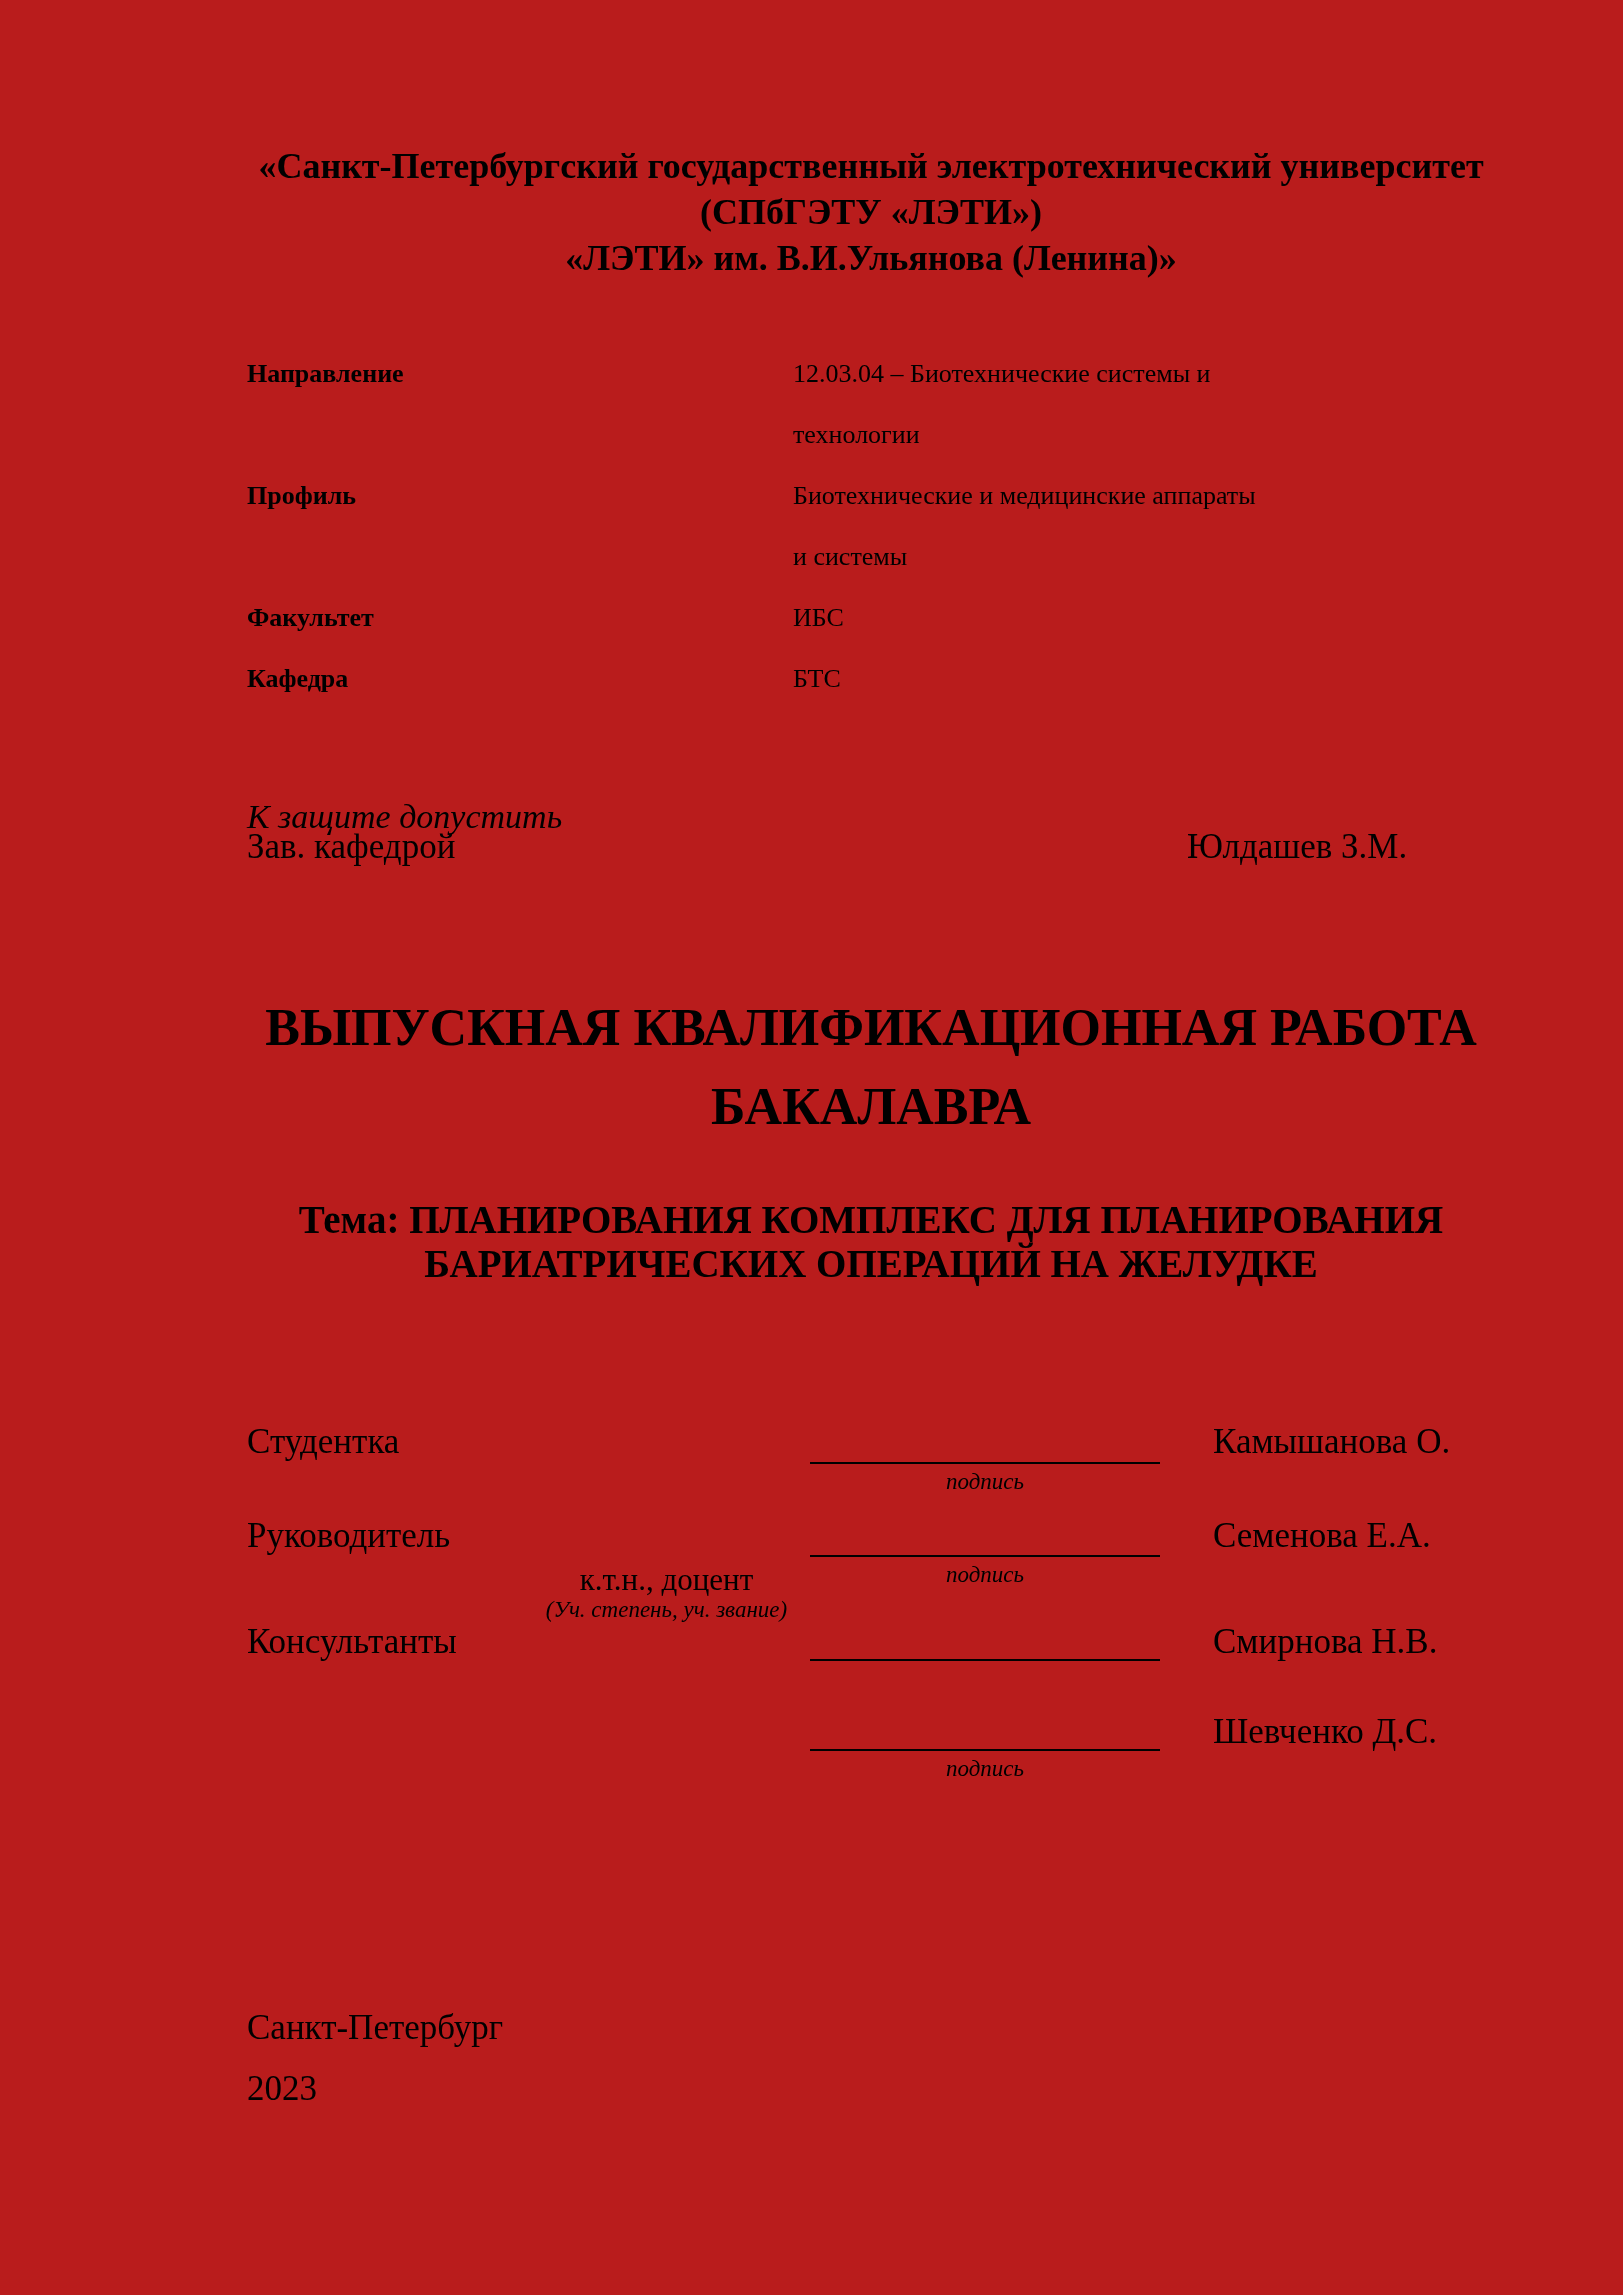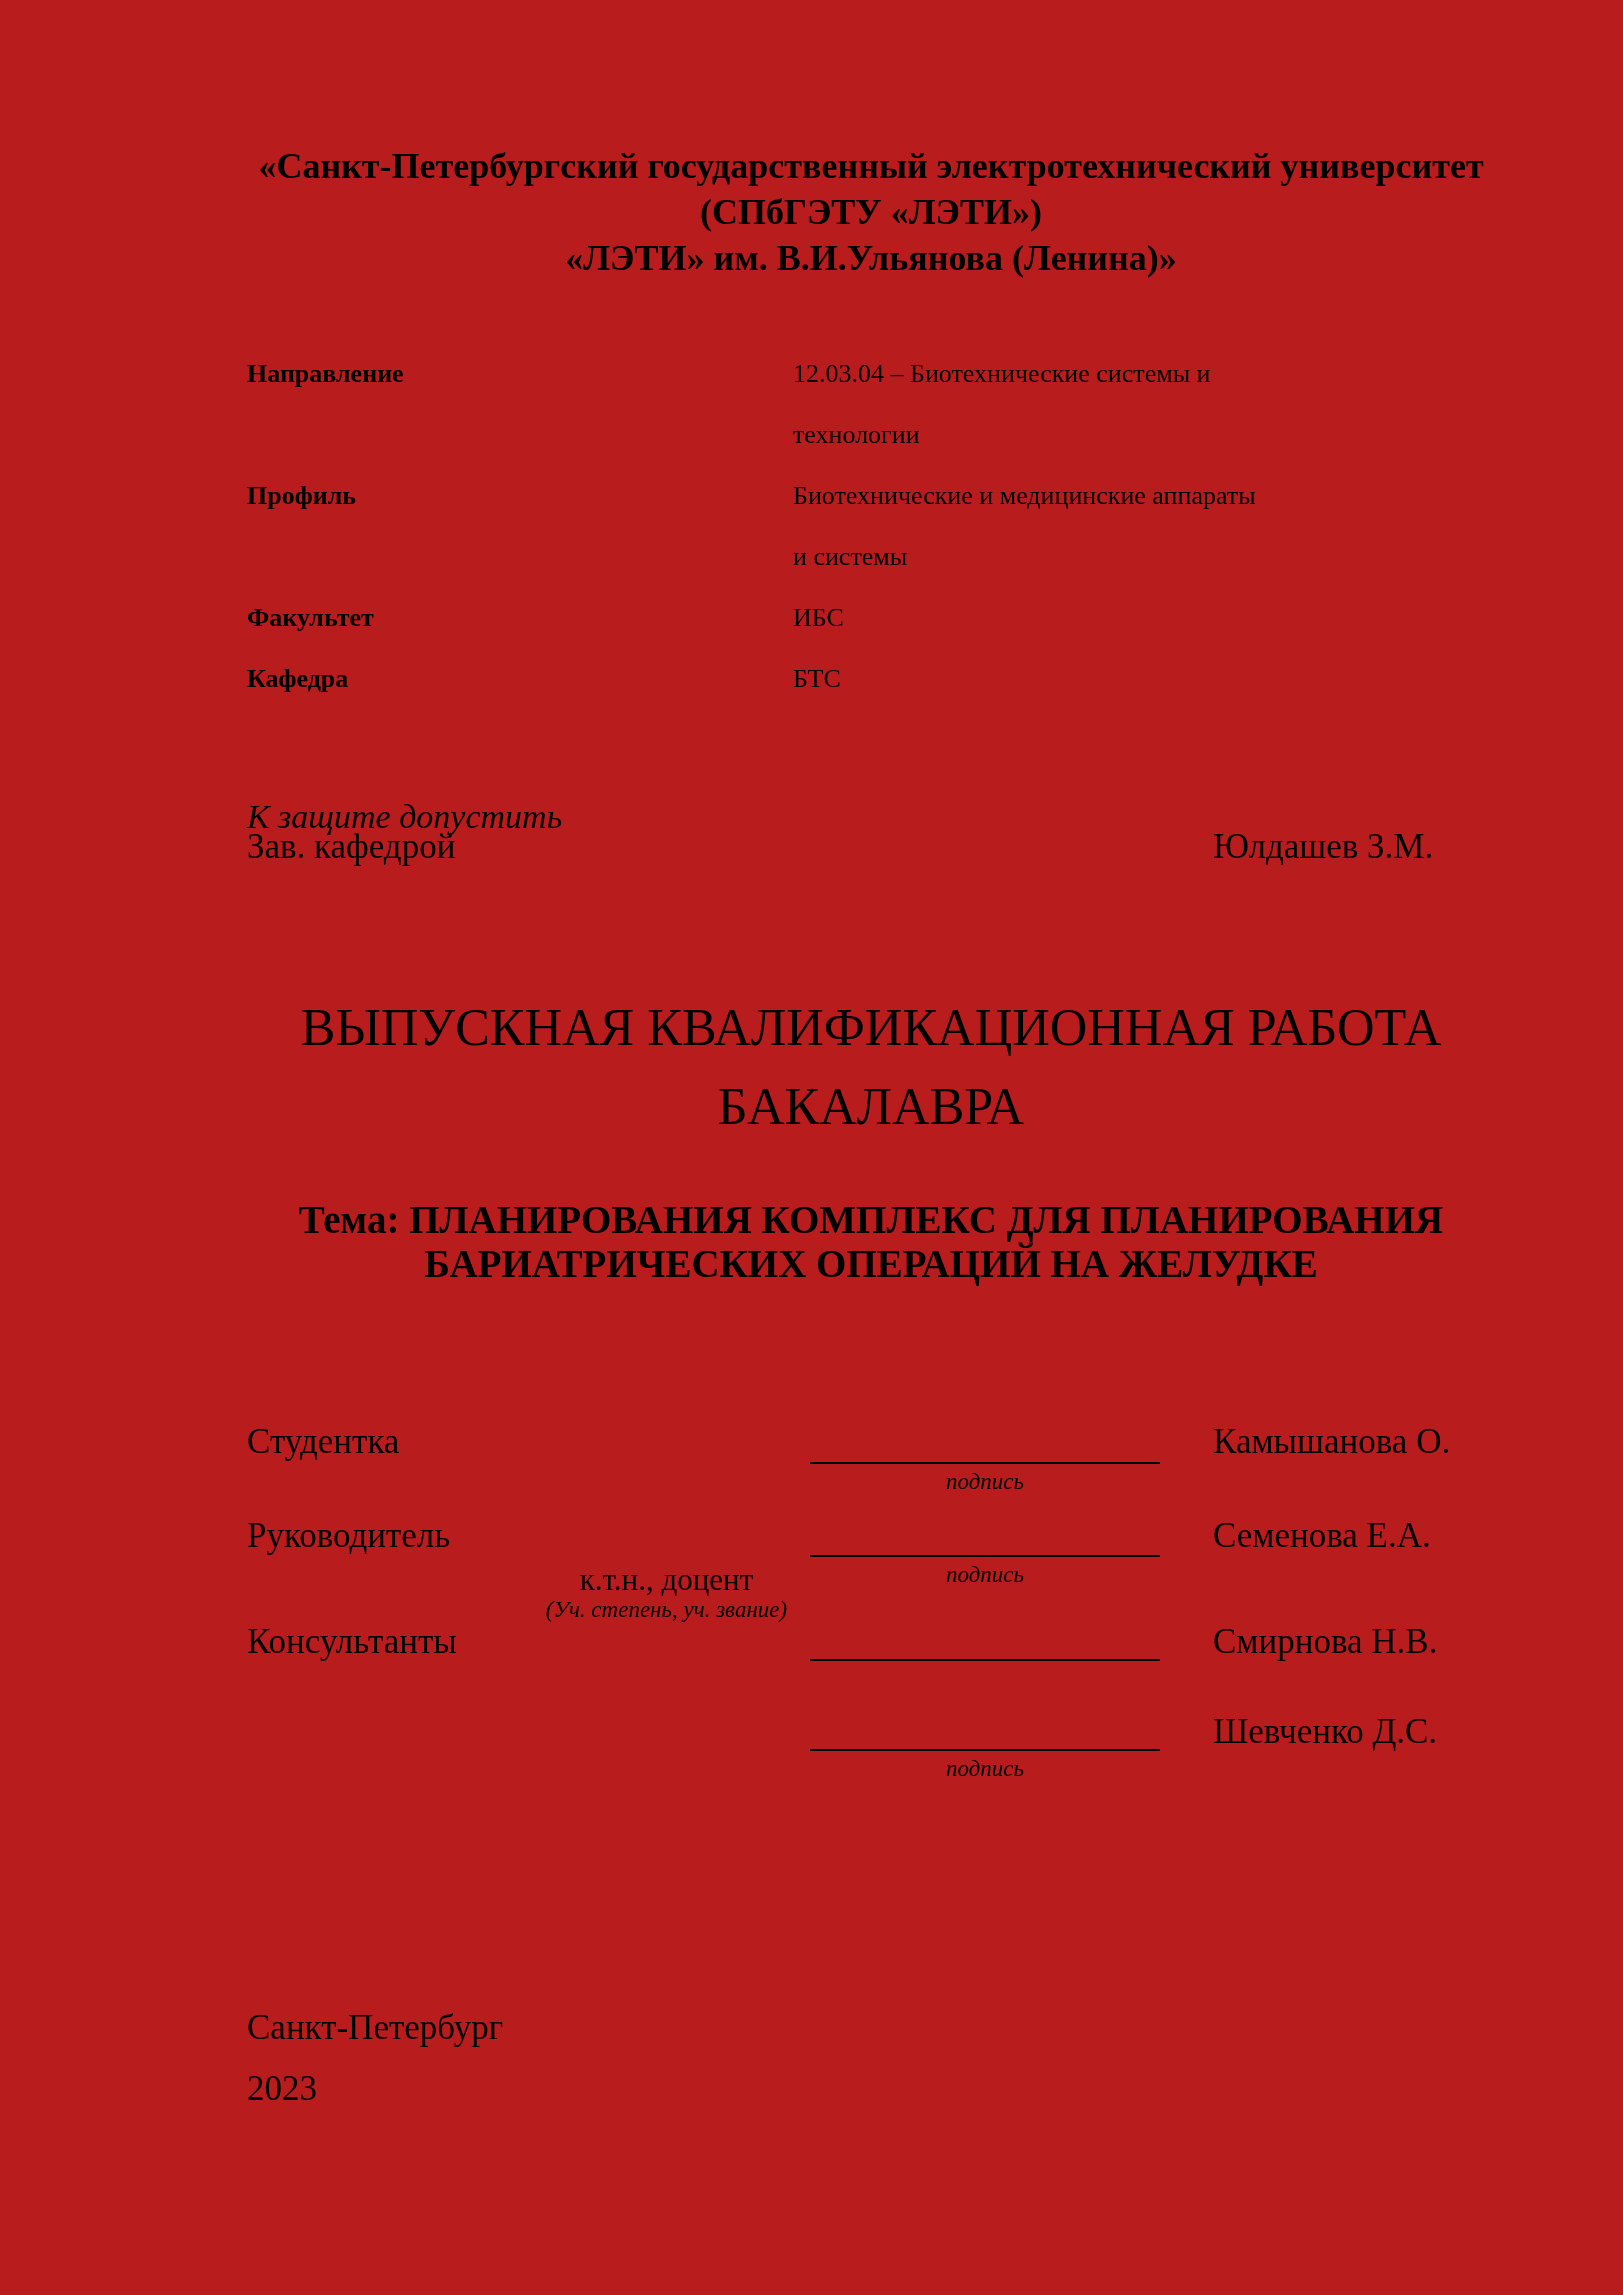--- a/index.html
+++ b/index.html
@@ -45,27 +45,27 @@
     left: 247px; top: 786px;
     font-size: 34px;
     font-style: italic;
     line-height: 61px;
   }
   .dept-row {
     left: 247px; top: 816px; width: 1248px;
     font-size: 35px;
     line-height: 61px;
   }
-  .dept-name { position: absolute; left: 966px; top: 0; }
+  .dept-name { position: absolute; left: 940px; top: 0; }
 
   
   .title {
     left: 247px; top: 988px; width: 1248px;
     text-align: center;
-    font-weight: normal;
+    font-weight: bold;
     font-size: 52px;
     line-height: 79px;
   }
 
   
   .theme {
     left: 247px; top: 1198px; width: 1248px;
     text-align: center;
     font-weight: bold;
     font-size: 39px;

